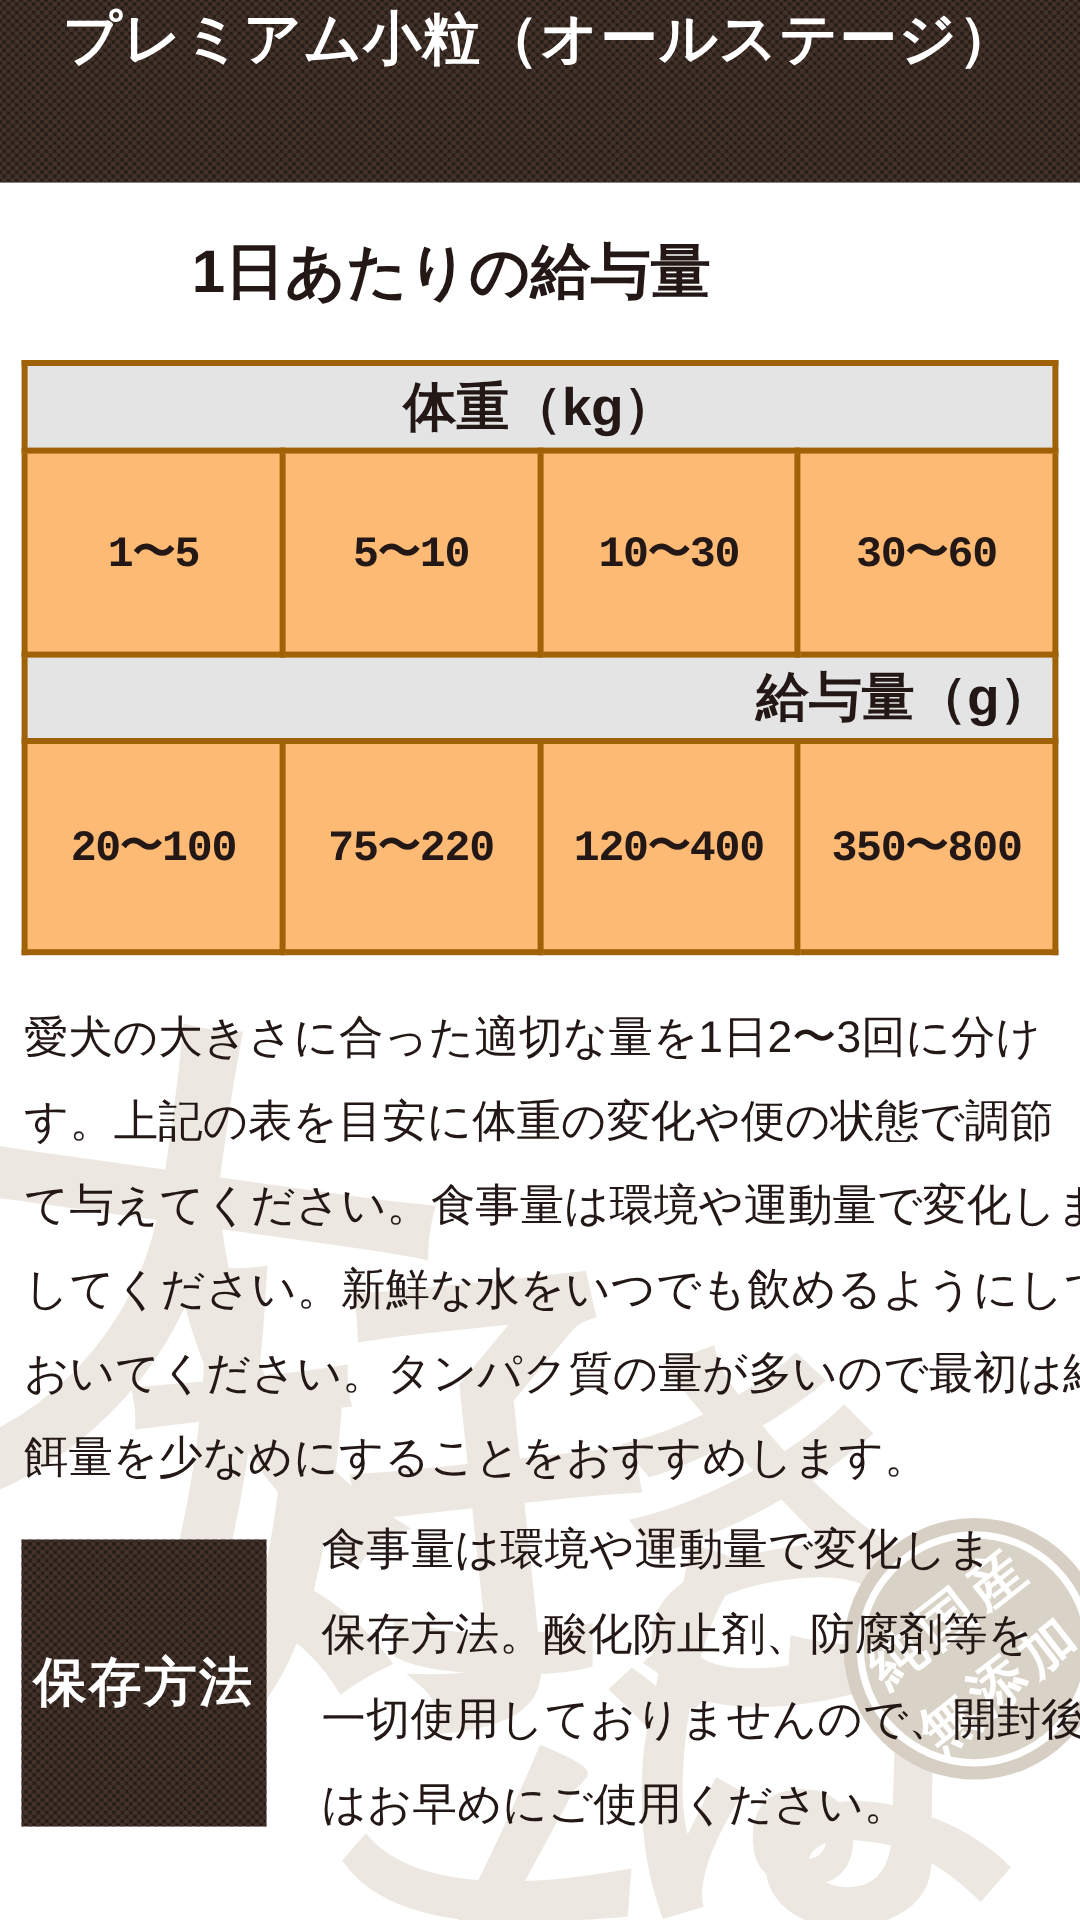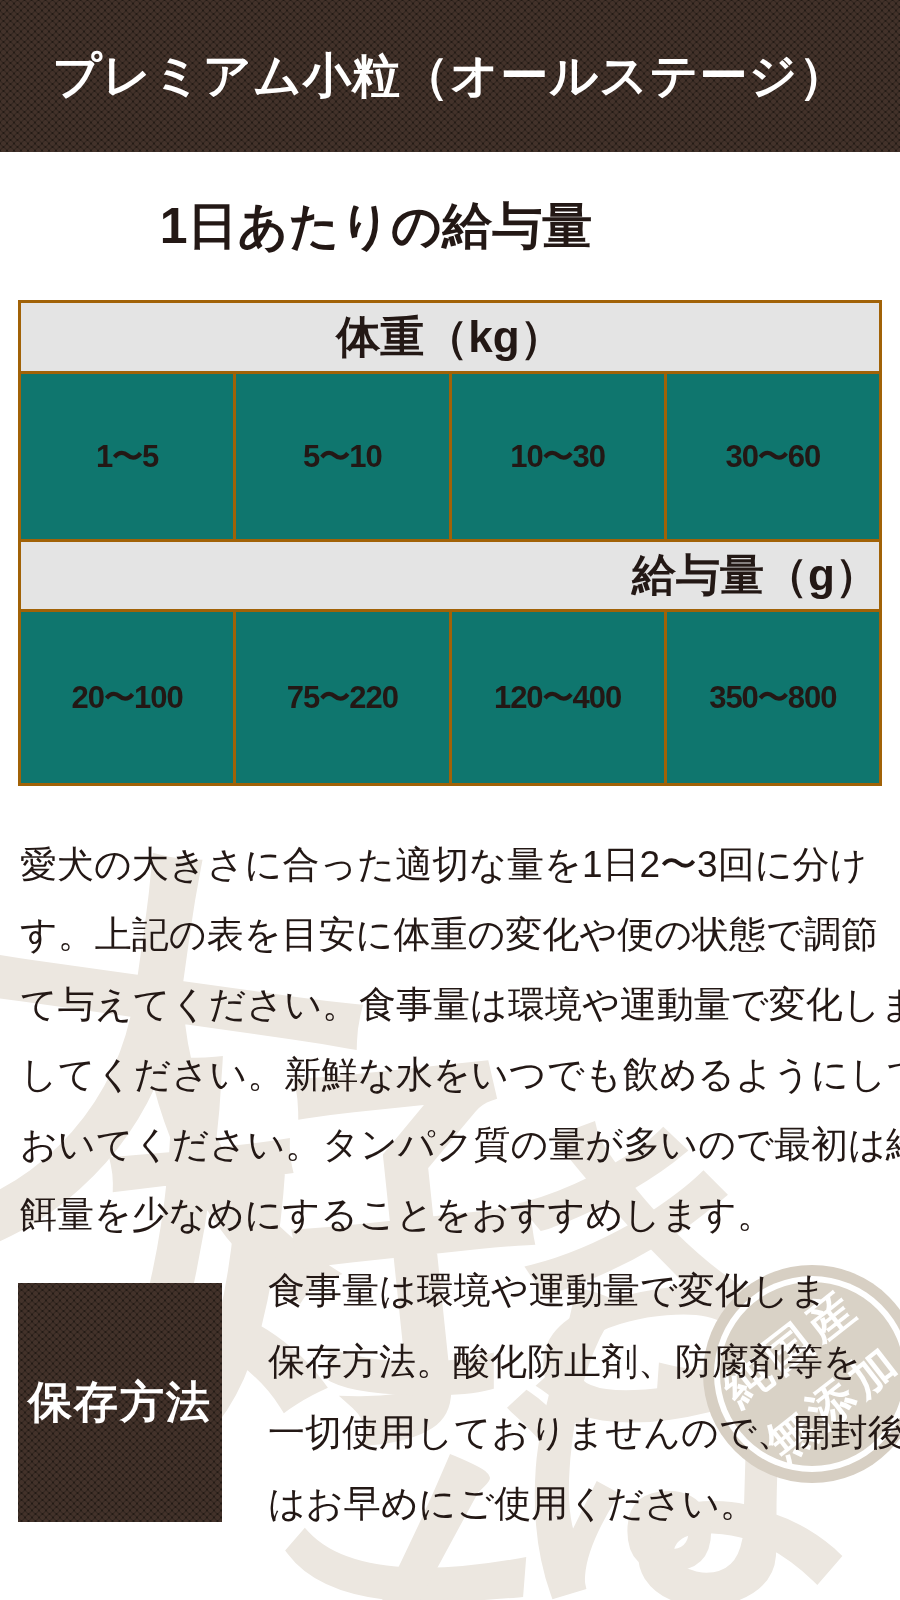--- a/index.html
+++ b/index.html
@@ -67,21 +67,21 @@
     background-position: 0 0, 3.5px 3.5px;
   }
 
   
   .fg { z-index: 1; }
 
   .band {
     position: absolute;
     top: 0; left: 0;
     width: 900px; height: 152px;
-    display: flex; align-items: center; justify-content: center;
+    display: flex; align-items: flex-start; justify-content: center;
   }
   .band h1 {
     margin: 0;
     color: #ffffff;
     font-size: 48px;
     font-weight: bold;
     letter-spacing: 1px;
     white-space: nowrap;
   }
 
@@ -98,36 +98,37 @@
   }
 
   .feed-table {
     position: absolute;
     top: 300px; left: 18px;
     width: 864px;
     border-collapse: collapse;
     table-layout: fixed;
   }
   .feed-table th, .feed-table td {
-    border: 3px solid #a16207;
+    border: 5px solid #a16207;
     text-align: center;
     vertical-align: middle;
     padding: 0;
     color: #231815;
   }
   .feed-table th {
     background: #e4e4e4;
     font-size: 44px;
     font-weight: bold;
   }
   .feed-table td {
-    background: #0f766e;
-    font-size: 31px;
+    background: #fdba74;
+    font-size: 36px;
     font-weight: bold;
     letter-spacing: -1px;
+    font-family: Liberation Mono, monospace;
   }
   .feed-table tr.hrow1 th { height: 68px; }
   .feed-table tr.drow1 td { height: 165px; }
   .feed-table tr.hrow2 th { height: 67px; text-align: right; }
   .feed-table tr.drow2 td { height: 171px; }
 
   .note {
     position: absolute;
     top: 830px; left: 20px;
     width: 860px;

